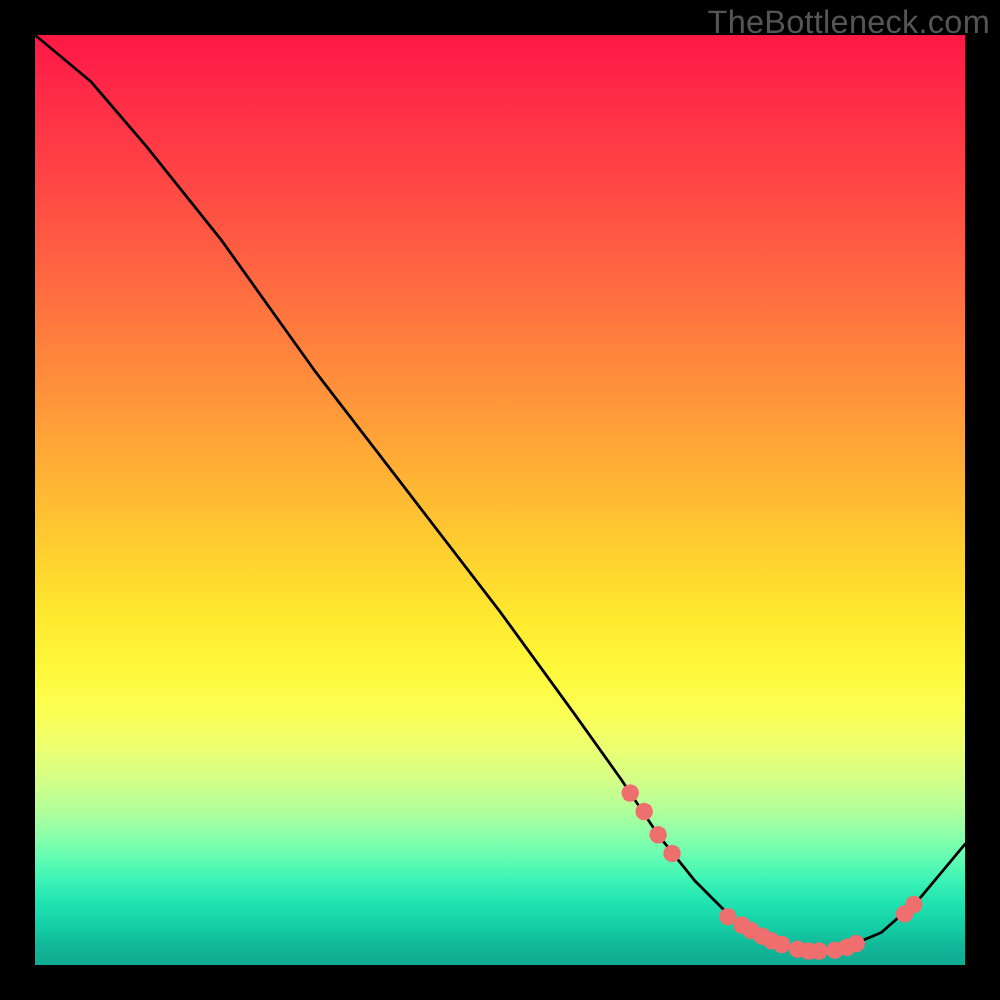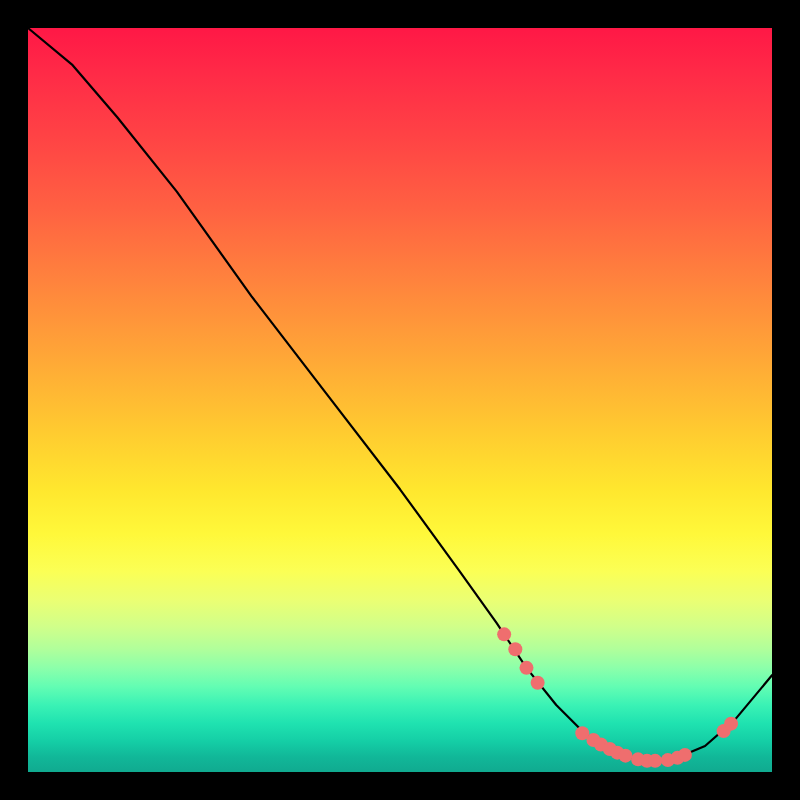--- a/index.html
+++ b/index.html
@@ -72,20 +72,21 @@
   }
   .dot {
     fill: #ef6e6e;
     stroke: none;
   }
 </style>
 </head>
 <body>
 
 <div class="frame">
+  <div class="watermark">TheBottleneck.com</div>
 
   <div class="plot-area">
     <svg viewBox="0 0 744 744">
       <path class="curve" d="M0.00 0.00 L44.64 37.20 L89.28 89.28 L148.80 163.68 L223.20 267.84 L297.60 364.56 L372.00 461.28 L431.52 543.12 L468.72 595.20 L498.48 639.84 L528.24 677.04 L558.00 706.80 L587.76 725.40 L617.52 732.84 L647.28 730.61 L677.04 717.96 L706.80 691.92 L744.00 647.28"></path>
       <g>
           <circle cx="476.16" cy="606.36" r="7" class="dot"></circle>
           <circle cx="487.32" cy="621.24" r="7" class="dot"></circle>
           <circle cx="498.48" cy="639.84" r="7" class="dot"></circle>
           <circle cx="509.64" cy="654.72" r="7" class="dot"></circle>
           <circle cx="554.28" cy="705.31" r="7" class="dot"></circle>

